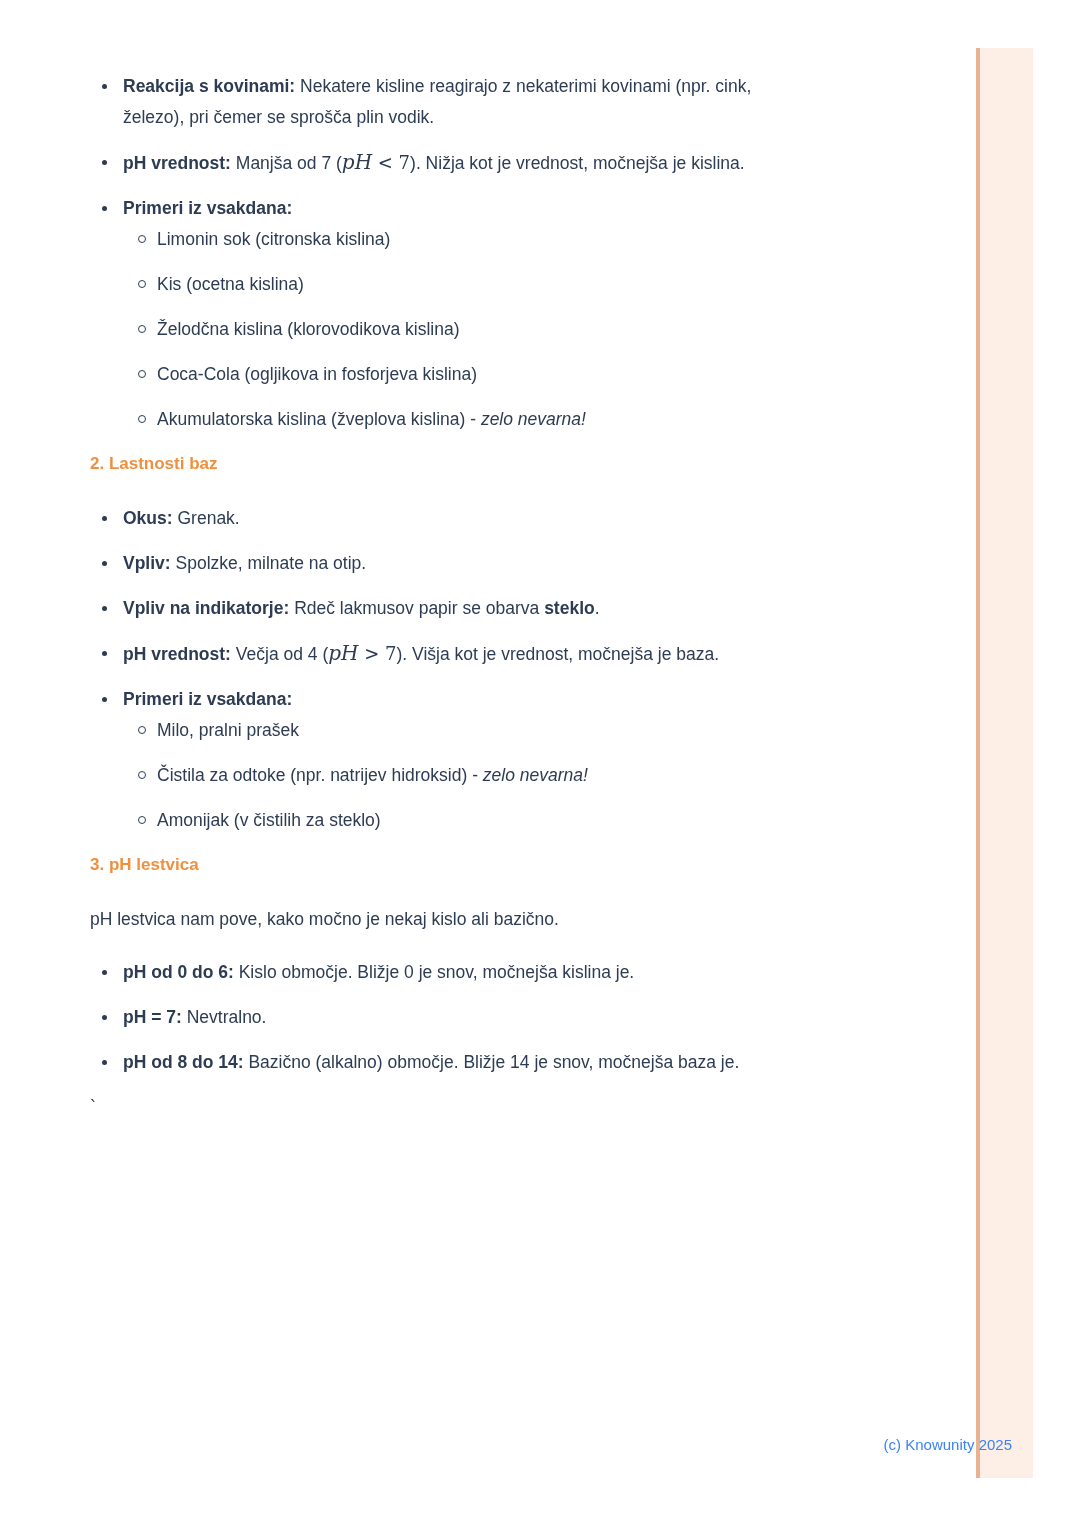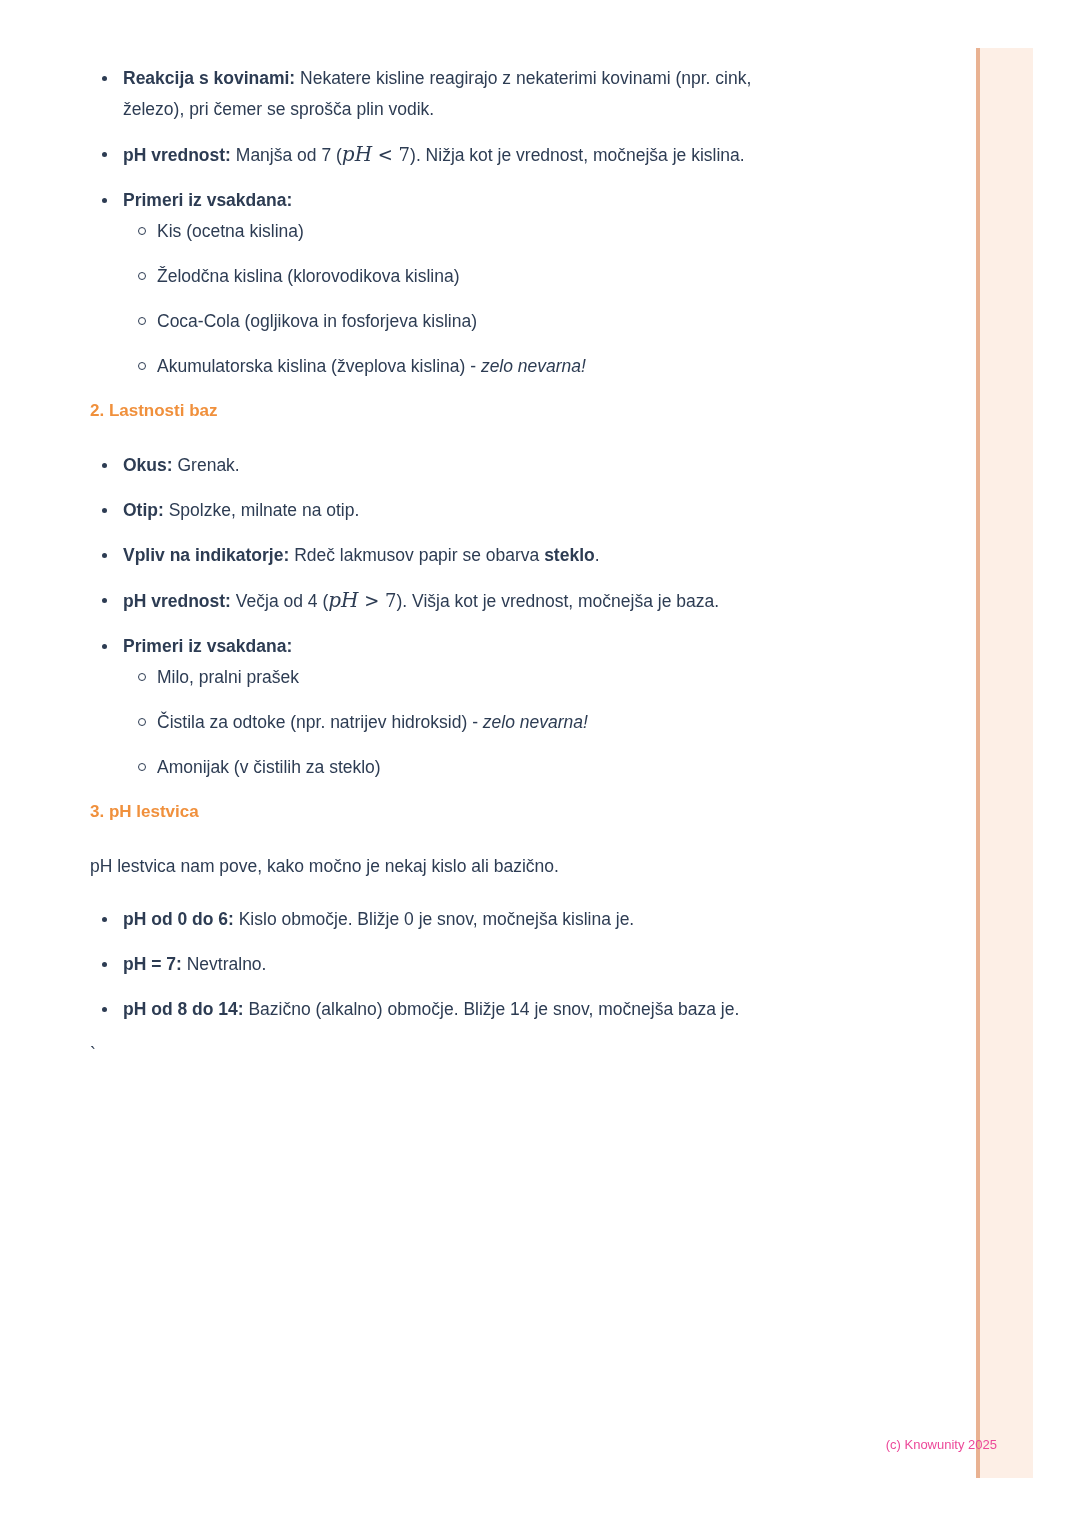--- a/index.html
+++ b/index.html
@@ -51,73 +51,74 @@
     border: 1.5px solid #2d3c53;
   }
 
   h2.section-heading {
     font-size: 17px;
     line-height: 30px;
     font-weight: 700;
     color: #f0903c;
     margin: 6px 0 24px 0;
   }
-  section:first-of-type { margin-top: 8px; }
+  section:first-of-type { margin-top: 16px; }
 
   p.intro { margin: 0 0 22px 0; }
 
   .seg-b  { font-weight: 700; }
   .seg-i  { font-style: italic; }
   .seg-m  { font-family: "DejaVu Serif", "Liberation Serif", serif; font-size: 18px; }
   .seg-mi { font-family: "DejaVu Serif", "Liberation Serif", serif; font-style: italic; font-size: 20px; }
 
   .stray {
     display: block;
     margin-top: 4px;
     font-size: 17.5px;
     color: #2d3c53;
   }
 
   .footer {
     position: absolute;
     top: 1437px;
-    right: 83px;
-    font-size: 13px;
+    right: 68px;
+    font-size: 15px;
     line-height: 16px;
-    color: #ec4899;
+    color: #3b82f6;
   }
 </style>
 </head>
 <body>
 
 <aside class="stripe"></aside>
 
 <main class="content">
 
   <section>
     <ul class="l1">
       <li><span class="seg-b">Reakcija s kovinami:</span><span> Nekatere kisline reagirajo z nekaterimi kovinami (npr. cink, železo), pri čemer se sprošča plin vodik.</span></li>
       <li><span class="seg-b">pH vrednost:</span><span> Manjša od 7 (</span><span class="seg-mi">pH</span><span class="seg-m"> &lt; 7</span><span>). Nižja kot je vrednost, močnejša je kislina.</span></li>
       <li>
         <span><span class="seg-b">Primeri iz vsakdana:</span></span>
         <ul class="l2">
+          <li><span>Limonin sok (citronska kislina)</span></li>
           <li><span>Kis (ocetna kislina)</span></li>
           <li><span>Želodčna kislina (klorovodikova kislina)</span></li>
           <li><span>Coca-Cola (ogljikova in fosforjeva kislina)</span></li>
           <li><span>Akumulatorska kislina (žveplova kislina) - </span><span class="seg-i">zelo nevarna!</span></li>
         </ul>
       </li>
     </ul>
   </section>
 
   <section>
     <h2 class="section-heading">2. Lastnosti baz</h2>
     <ul class="l1">
       <li><span class="seg-b">Okus:</span><span> Grenak.</span></li>
-      <li><span class="seg-b">Otip:</span><span> Spolzke, milnate na otip.</span></li>
+      <li><span class="seg-b">Vpliv:</span><span> Spolzke, milnate na otip.</span></li>
       <li><span class="seg-b">Vpliv na indikatorje:</span><span> Rdeč lakmusov papir se obarva </span><span class="seg-b">steklo</span><span>.</span></li>
       <li><span class="seg-b">pH vrednost:</span><span> Večja od 4 (</span><span class="seg-mi">pH</span><span class="seg-m"> &gt; 7</span><span>). Višja kot je vrednost, močnejša je baza.</span></li>
       <li>
         <span><span class="seg-b">Primeri iz vsakdana:</span></span>
         <ul class="l2">
           <li><span>Milo, pralni prašek</span></li>
           <li><span>Čistila za odtoke (npr. natrijev hidroksid) - </span><span class="seg-i">zelo nevarna!</span></li>
           <li><span>Amonijak (v čistilih za steklo)</span></li>
         </ul>
       </li>

